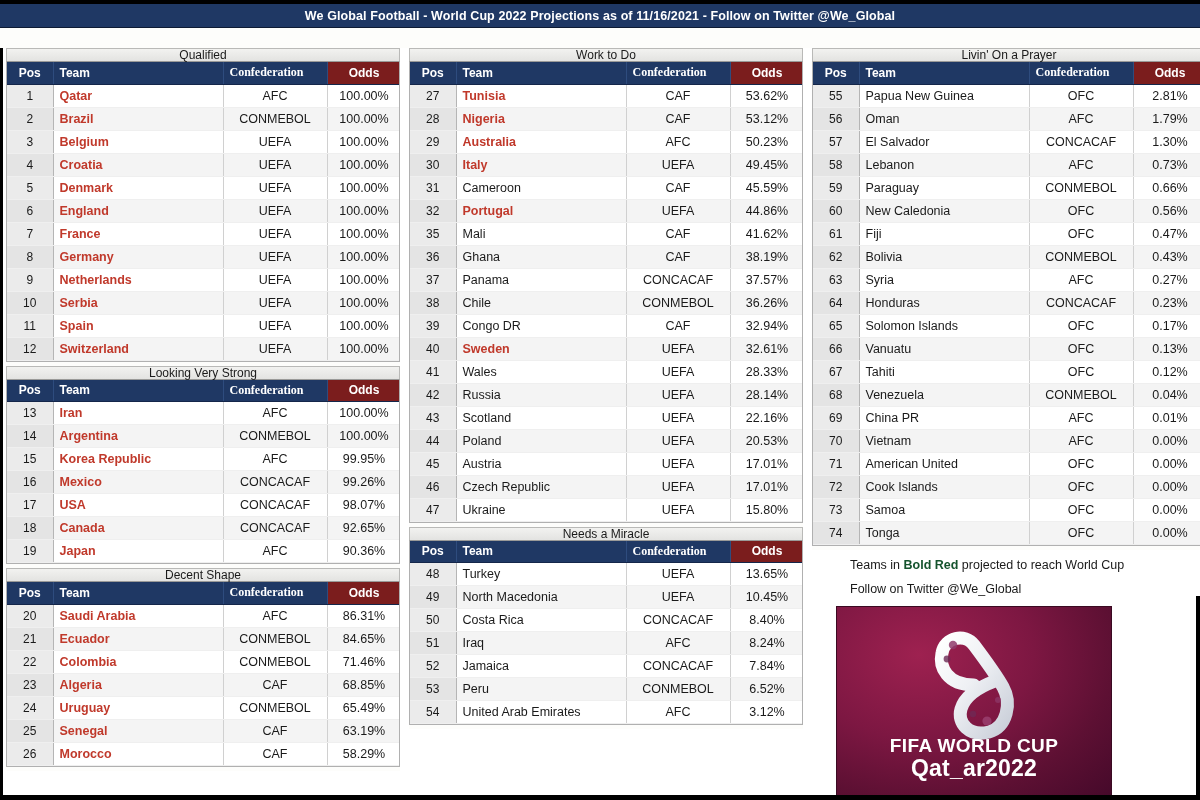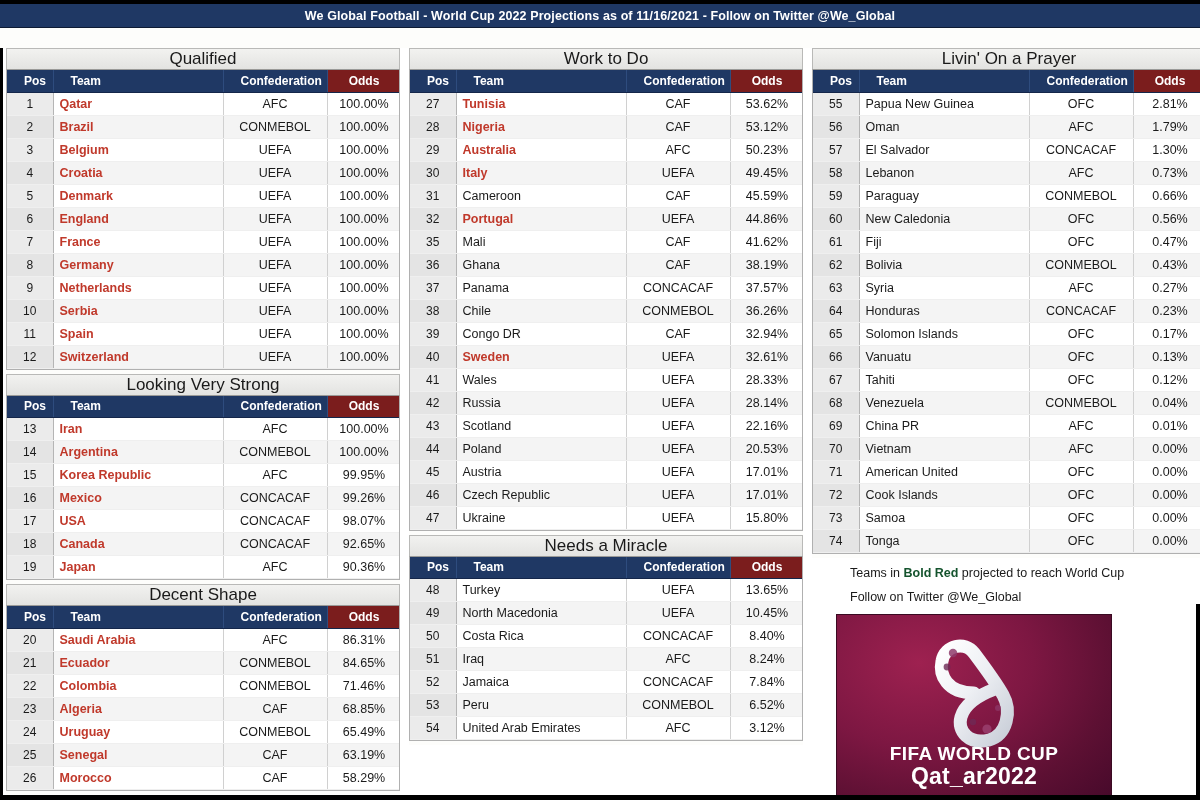--- a/index.html
+++ b/index.html
@@ -55,53 +55,53 @@
   #col2 { left: 403px; }
   #col3 { left: 806px; }
   .colwrap.pad { padding: 0 4px 0 6px; }
 
   
   .section {
     width: 394px;
     margin: 0 0 0 0;
   }
   .sec-banner {
-    height: 22px;
+    height: 14px;
     background: linear-gradient(#f2f2f0, #e3e3e1);
     border: 1px solid #b9b9b7;
     border-bottom: 1px solid #9a9a98;
     display: flex;
     align-items: center;
     justify-content: center;
     color: #1a1a1a;
-    font-size: 17px;
+    font-size: 12px;
     text-align: center;
   }
 
   
   table.grid {
     width: 394px;
     border-collapse: collapse;
     table-layout: fixed;
     background: #ffffff;
   }
   table.grid th {
     background: #1f3864;
     color: #ffffff;
     font-size: 12px;
     font-weight: bold;
     height: 22px;
-    padding: 0 17px;
+    padding: 0 6px;
     border-right: 1px solid #2e4c7e;
     border-bottom: 1px solid #14264a;
     vertical-align: middle;
   }
   table.grid th.h-pos { text-align: center; }
   table.grid th.h-team { text-align: left; }
-  table.grid th.h-conf { text-align: right; }
+  table.grid th.h-conf { text-align: left; font-family: Liberation Serif, serif; }
   table.grid th.h-odds {
     background: #7b1d1d;
     text-align: center;
     border-right: 1px solid #7b1d1d;
   }
   table.grid td {
     height: 23px;
     font-size: 12.5px;
     padding: 0 6px;
     color: #1a1a1a;

